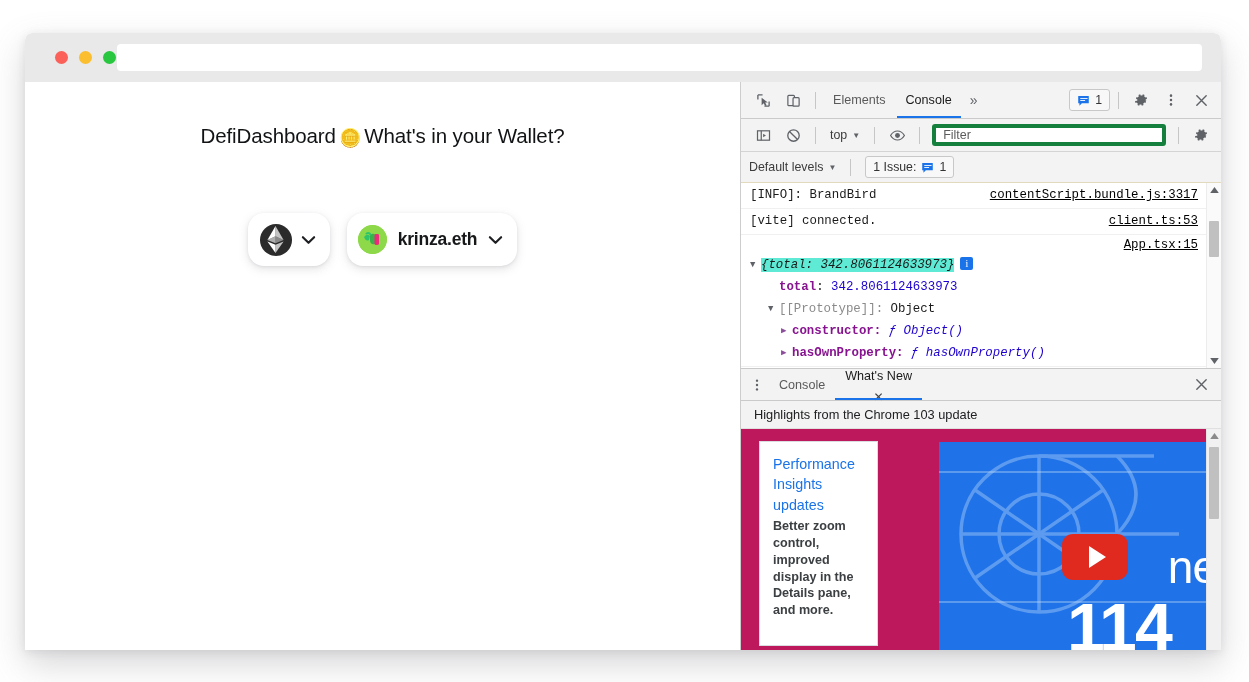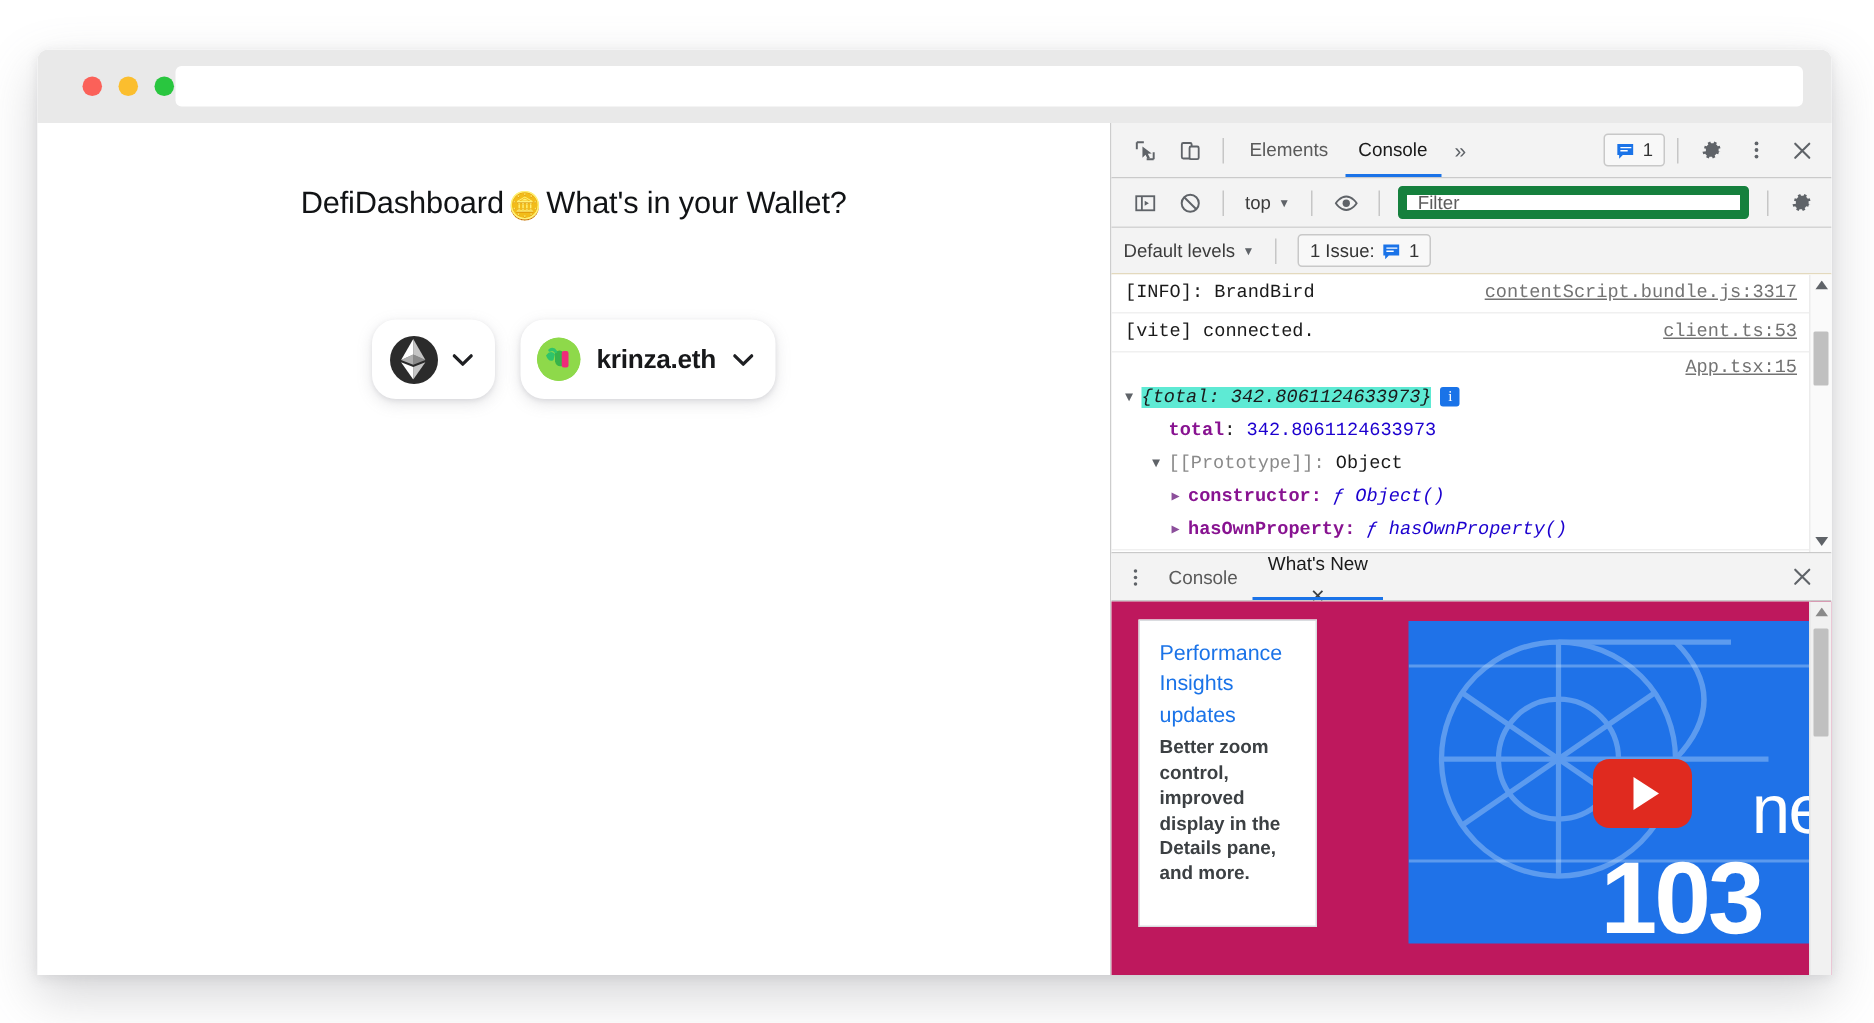--- a/index.html
+++ b/index.html
@@ -198,21 +198,21 @@
     font-size: 12.4px; color: #3c3c3c;
     display: flex; align-items: center; gap: 5px;
     padding: 0 6px; height: 22px;
   }
   .caret-txt { font-size: 8px; color: #5f6368; }
 
   .filter-input {
     flex: 1;
     height: 22px;
     margin: 0 4px;
-    border: 6px solid #15803d;
+    border: 4px solid #15803d;
     border-radius: 3px;
     background: #ffffff;
     font-size: 12.5px;
     font-family: "Liberation Sans", sans-serif;
     color: #222;
     padding: 0 7px;
     outline: none;
     min-width: 0;
   }
   .filter-input::placeholder { color: #5c5c5c; }
@@ -244,21 +244,21 @@
     border-bottom: 1px solid #f0f0f0;
     padding: 3px 8px 3px 9px;
     position: relative;
     line-height: 1.52;
     color: #1a1a1a;
     min-height: 22px;
   }
   .msg-src {
     position: absolute;
     right: 8px; top: 3px;
-    color: #737373;
+    color: #000000;
     text-decoration: underline;
     font-family: "Liberation Mono", monospace;
     font-size: 12.4px;
   }
 
   .obj-row { padding: 1px 8px 1px 9px; line-height: 1.62; white-space: nowrap; }
   .tri {
     display: inline-block; width: 11px;
     color: #5f6368; font-size: 9px; vertical-align: 1px;
   }
@@ -630,20 +630,21 @@
             <span class="tab-x">✕</span>
           </div>
           <div style="flex:1"></div>
           <div class="dt-icon-btn" style="margin-right:6px;">
             <svg width="15" height="15" viewBox="0 0 16 16">
               <path d="M3 3 L13 13 M13 3 L3 13" stroke="#5f6368" stroke-width="1.5" stroke-linecap="round"></path>
             </svg>
           </div>
         </div>
 
+        <div class="whatsnew-head">Highlights from the Chrome 103 update</div>
 
         <div class="whatsnew-body">
           <div class="wn-card">
             <div class="wn-link">Performance</div>
             <div class="wn-link">Insights</div>
             <div class="wn-link">updates</div>
             <div class="wn-desc">Better zoom control, improved display in the Details pane, and more.</div>
           </div>
 
           <div class="wn-thumb">
@@ -655,21 +656,21 @@
                 <path d="M178 92 L240 92"></path>
                 <path d="M36 48 L164 136 M164 48 L36 136"></path>
                 <path d="M100 14 L100 170 M22 92 L178 92"></path>
                 <path d="M178 14 q38 38 0 78"></path>
               </g>
               <g stroke="#b9d6f8" stroke-width="2" fill="none" opacity="0.4">
                 <path d="M0 30 L280 30 M0 160 L280 160"></path>
               </g>
             </svg>
             <div class="ne-text">ne</div>
-            <div class="big103">103</div>
+            <div class="big103">114</div>
             <div class="play-btn">
               <div class="play-tri"></div>
             </div>
           </div>
 
           <div class="sbar" style="background:#f1f1f1;border-left:1px solid #e4e4e4;">
             <div class="arrow-up">
               <svg width="9" height="6" viewBox="0 0 10 7">
                   <path d="M5 0 L10 7 L0 7 Z" fill="#8a8a8a"></path>
                 </svg>

